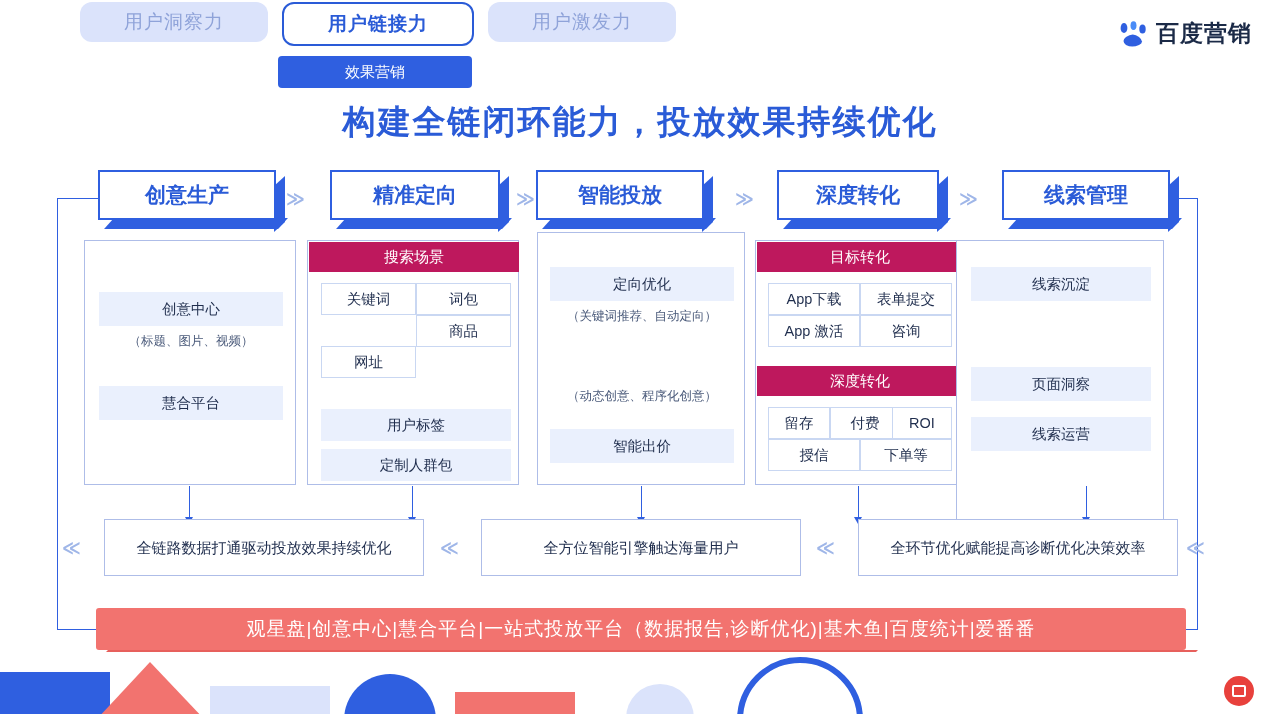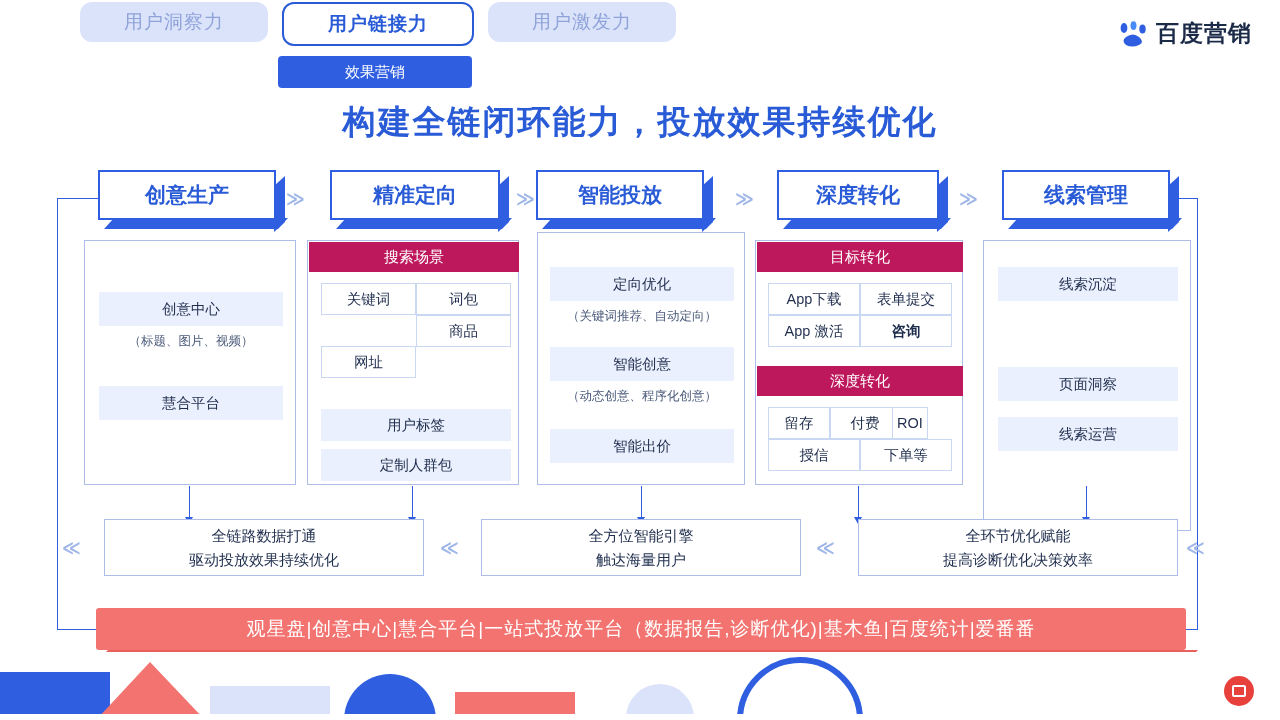--- a/index.html
+++ b/index.html
@@ -56,21 +56,21 @@
   .chip{
     background:#eaf0fd;color:#1f2d4d;font-size:14.5px;display:flex;align-items:center;justify-content:center;
     box-sizing:border-box;
   }
   .chip.bordered{border:1px solid #c9d7f2;background:#fff;}
   .note{font-size:12.5px;color:#4a5a7a;text-align:center;}
   .arrow-chev{position:absolute;color:#9fb6e8;font-size:18px;letter-spacing:-3px;font-weight:bold;}
   
   .sumbox{
     position:absolute;border:1px solid #aebde8;background:#fff;box-sizing:border-box;
-    display:flex;flex-direction:column;align-items:center;justify-content:center;
+    display:flex;flex-direction:row;align-items:center;justify-content:center;
     font-size:15px;line-height:1.55;color:#1f2d4d;
   }
   .redbar{
     position:absolute;left:96px;top:608px;width:1090px;height:42px;background:#f2736f;border-radius:3px;
     display:flex;align-items:center;justify-content:center;color:#fff;font-size:19px;letter-spacing:1px;
   }
   .redbar-shadow{position:absolute;left:104px;top:650px;width:1090px;height:8px;background:#e7605c;
     transform:skewX(-45deg);border-radius:0 0 3px 3px;}
   
   .dn{position:absolute;width:1px;background:#2f5fe0;}
@@ -179,23 +179,20 @@
   <div class="head">
     <span>智能投放</span>
   </div>
 </div>
 <div class="panel" style="left:537px;top:232px;width:208px;height:253px;">
   <div class="chip" style="position:absolute;left:12px;top:34px;width:184px;height:34px;">
     <span>定向优化</span>
     </div>
   <div class="note" style="position:absolute;left:6px;top:75px;width:196px;">
     <span>（关键词推荐、自动定向）</span></div>
-  <div class="chip" style="position:absolute;left:12px;top:114px;width:184px;height:34px;">
-    <span>智能创意</span>
-    </div>
   <div class="note" style="position:absolute;left:6px;top:155px;width:196px;">
     <span>（动态创意、程序化创意）</span></div>
   <div class="chip" style="position:absolute;left:12px;top:196px;width:184px;height:34px;">
     <span>智能出价</span>
     </div>
 </div>
 
 <div class="arrow-chev" style="left:735px;top:188px;">≫</div>
 
 <div class="col" style="left:777px;width:162px;">
@@ -209,52 +206,52 @@
   </div>
   <div class="chip bordered" style="position:absolute;left:12px;top:42px;width:92px;height:32px;">
     <span>App下载</span>
     </div>
   <div class="chip bordered" style="position:absolute;left:104px;top:42px;width:92px;height:32px;">
     <span>表单提交</span>
     </div>
   <div class="chip bordered" style="position:absolute;left:12px;top:74px;width:92px;height:32px;">
     <span>App 激活</span>
     </div>
-  <div class="chip bordered" style="position:absolute;left:104px;top:74px;width:92px;height:32px;font-weight:bold;">
+  <div class="chip bordered" style="position:absolute;left:104px;top:74px;width:92px;height:32px;">
     <span>咨询</span>
     </div>
 
   <div class="bluebar" style="position:absolute;left:1px;top:125px;width:206px;height:30px;">
     <span>深度转化</span>
   </div>
   <div class="chip bordered" style="position:absolute;left:12px;top:166px;width:62px;height:32px;">
     <span>留存</span>
     </div>
   <div class="chip bordered" style="position:absolute;left:74px;top:166px;width:70px;height:32px;">
     <span>付费</span>
     </div>
-  <div class="chip bordered" style="position:absolute;left:136px;top:166px;width:36px;height:32px;">
+  <div class="chip bordered" style="position:absolute;left:136px;top:166px;width:60px;height:32px;">
     <span>ROI</span>
     </div>
   <div class="chip bordered" style="position:absolute;left:12px;top:198px;width:92px;height:32px;">
     <span>授信</span>
     </div>
   <div class="chip bordered" style="position:absolute;left:104px;top:198px;width:92px;height:32px;">
     <span>下单等</span>
     </div>
 </div>
 
 <div class="arrow-chev" style="left:959px;top:188px;">≫</div>
 
 <div class="col" style="left:1002px;width:168px;">
   <div class="head">
     <span>线索管理</span>
   </div>
 </div>
-<div class="panel" style="left:983px;top:240px;width:208px;height:291px;padding-left:17px;">
+<div class="panel" style="left:956px;top:240px;width:208px;height:291px;padding-left:17px;">
   <div class="chip" style="position:absolute;left:14px;top:26px;width:180px;height:34px;">
     <span>线索沉淀</span>
     </div>
   <div class="chip" style="position:absolute;left:14px;top:176px;width:180px;height:34px;">
     <span>线索运营</span>
     </div>
   <div class="chip" style="position:absolute;left:14px;top:126px;width:180px;height:34px;">
     <span>页面洞察</span>
     </div>
 </div>

